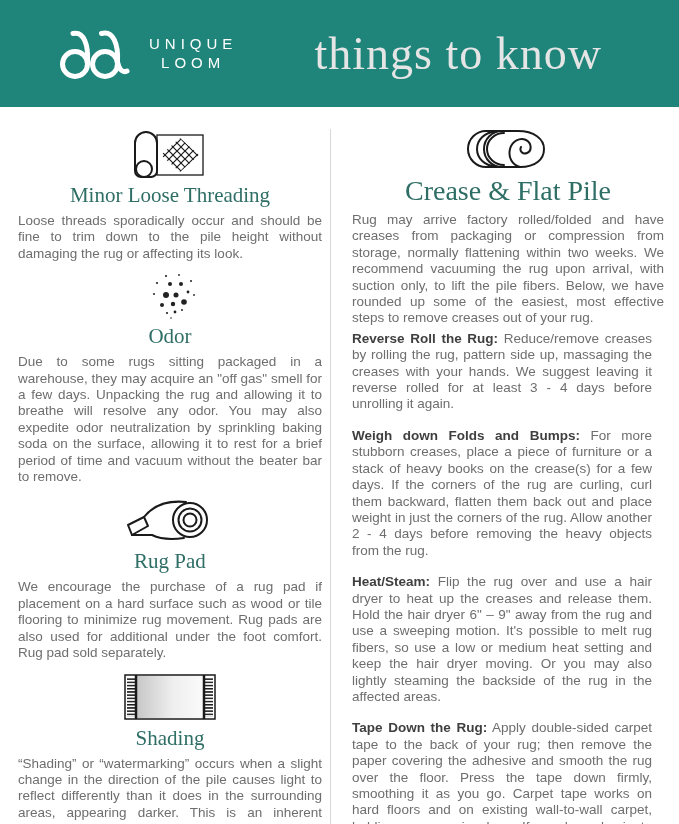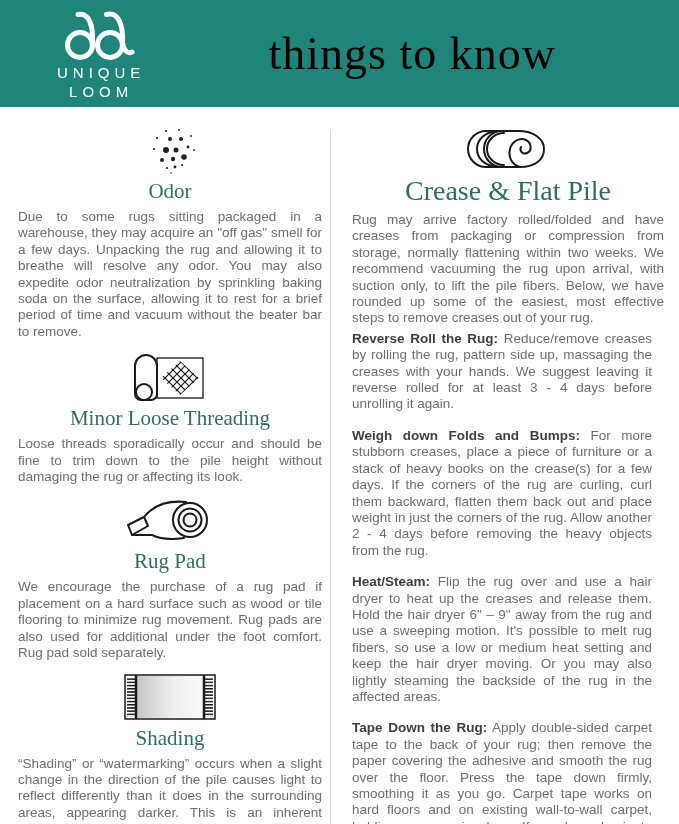--- a/index.html
+++ b/index.html
@@ -5,25 +5,25 @@
   html,body{margin:0;padding:0;}
   .page{
     width:679px;height:824px;background:#ffffff;overflow:hidden;
     font-family:"Liberation Sans",sans-serif;position:relative;
   }
   
   .header{
     height:107px;background:#1f857a;display:flex;align-items:center;
     padding:0 0 0 57px;box-sizing:border-box;
   }
-  .brand{display:flex;align-items:center;flex-direction:column;}
+  .brand{display:flex;align-items:center;gap:14px;}
   .brand-text{color:#ffffff;text-align:center;line-height:1.25;
     font-size:15px;letter-spacing:5px;font-weight:400;}
   .header-title{
-    flex:1;text-align:center;color:#000000;
+    flex:1;text-align:center;color:#e5e5e5;
     font-family:"Liberation Serif",serif;font-size:46px;font-weight:500;
     letter-spacing:1px;
   }
   
   .content{display:flex;box-sizing:border-box;padding:14px 14px 0 18px;position:relative;}
   .divider{position:absolute;left:330px;top:22px;bottom:8px;width:1px;background:#d8d8d8;}
   .col{box-sizing:border-box;}
   .col-left{width:304px;margin-right:26px;}
   .col-right{width:312px;margin-left:4px;}
   .section{text-align:center;}
@@ -67,20 +67,38 @@
         <div>LOOM</div>
       </div>
     </div>
     <div class="header-title">things to know</div>
   </div>
 
   <div class="content">
     <div class="divider"></div>
 
     <div class="col col-left">
+
+      <div class="section">
+        <div class="icon-box">
+          <svg width="82" height="52" viewBox="0 0 82 52">
+            <defs>
+              <pattern id="xhatch" width="8" height="8" patternUnits="userSpaceOnUse">
+                <path d="M0,0 L8,8 M8,0 L0,8" stroke="#1a1a1a" stroke-width="1.2" fill="none"></path>
+              </pattern>
+            </defs>
+            <rect x="28" y="8" width="46" height="40" fill="#ffffff" class="thin"></rect>
+            <polygon points="51,11 70,28 51,45 32,28" fill="url(#xhatch)"></polygon>
+            <path class="stroke" d="M6,16 a11,11 0 0 1 22,0 V 44 a6,6 0 0 1 -6,6 h -10 a6,6 0 0 1 -6,-6 Z" fill="#ffffff"></path>
+            <circle cx="15" cy="42" r="8" fill="#ffffff" class="stroke"></circle>
+          </svg>
+        </div>
+        <div class="sec-title">Minor Loose Threading</div>
+        <p class="sec-body">Loose threads sporadically occur and should be fine to trim down to the pile height without damaging the rug or affecting its look.</p>
+      </div>
 
       <div class="section">
         <div class="icon-box">
           <svg width="58" height="48" viewBox="0 0 58 48">
             <g fill="#222222">
               <circle cx="25" cy="4" r="1.1"></circle>
                 <circle cx="38" cy="3" r="0.9"></circle>
               <circle cx="16" cy="11" r="1.1"></circle>
                 <circle cx="29" cy="12" r="2"></circle>
               <circle cx="40" cy="12" r="2"></circle>
@@ -99,38 +117,20 @@
                 <circle cx="30" cy="46" r="0.8"></circle>
             </g>
           </svg>
         </div>
         <div class="sec-title">Odor</div>
         <p class="sec-body">Due to some rugs sitting packaged in a warehouse, they may acquire an "off gas" smell for a few days. Unpacking the rug and allowing it to breathe will resolve any odor. You may also expedite odor neutralization by sprinkling baking soda on the surface, allowing it to rest for a brief period of time and vacuum without the beater bar to remove.</p>
       </div>
 
       <div class="section">
         <div class="icon-box">
-          <svg width="82" height="52" viewBox="0 0 82 52">
-            <defs>
-              <pattern id="xhatch" width="8" height="8" patternUnits="userSpaceOnUse">
-                <path d="M0,0 L8,8 M8,0 L0,8" stroke="#1a1a1a" stroke-width="1.2" fill="none"></path>
-              </pattern>
-            </defs>
-            <rect x="28" y="8" width="46" height="40" fill="#ffffff" class="thin"></rect>
-            <polygon points="51,11 70,28 51,45 32,28" fill="url(#xhatch)"></polygon>
-            <path class="stroke" d="M6,16 a11,11 0 0 1 22,0 V 44 a6,6 0 0 1 -6,6 h -10 a6,6 0 0 1 -6,-6 Z" fill="#ffffff"></path>
-            <circle cx="15" cy="42" r="8" fill="#ffffff" class="stroke"></circle>
-          </svg>
-        </div>
-        <div class="sec-title">Minor Loose Threading</div>
-        <p class="sec-body">Loose threads sporadically occur and should be fine to trim down to the pile height without damaging the rug or affecting its look.</p>
-      </div>
-
-      <div class="section">
-        <div class="icon-box">
           <svg width="96" height="50" viewBox="0 0 96 50">
             <g class="stroke" fill="#ffffff">
               <path d="M64,7 C44,5 30,12 22,22 L6,30 L10,40 L30,40 C36,43 48,45 62,43"></path>
               <path d="M22,22 L26,31 L10,40"></path>
               <circle cx="68" cy="25" r="17"></circle>
               <circle cx="68" cy="25" r="11.5"></circle>
               <circle cx="68" cy="25" r="6.5"></circle>
             </g>
           </svg>
         </div>

